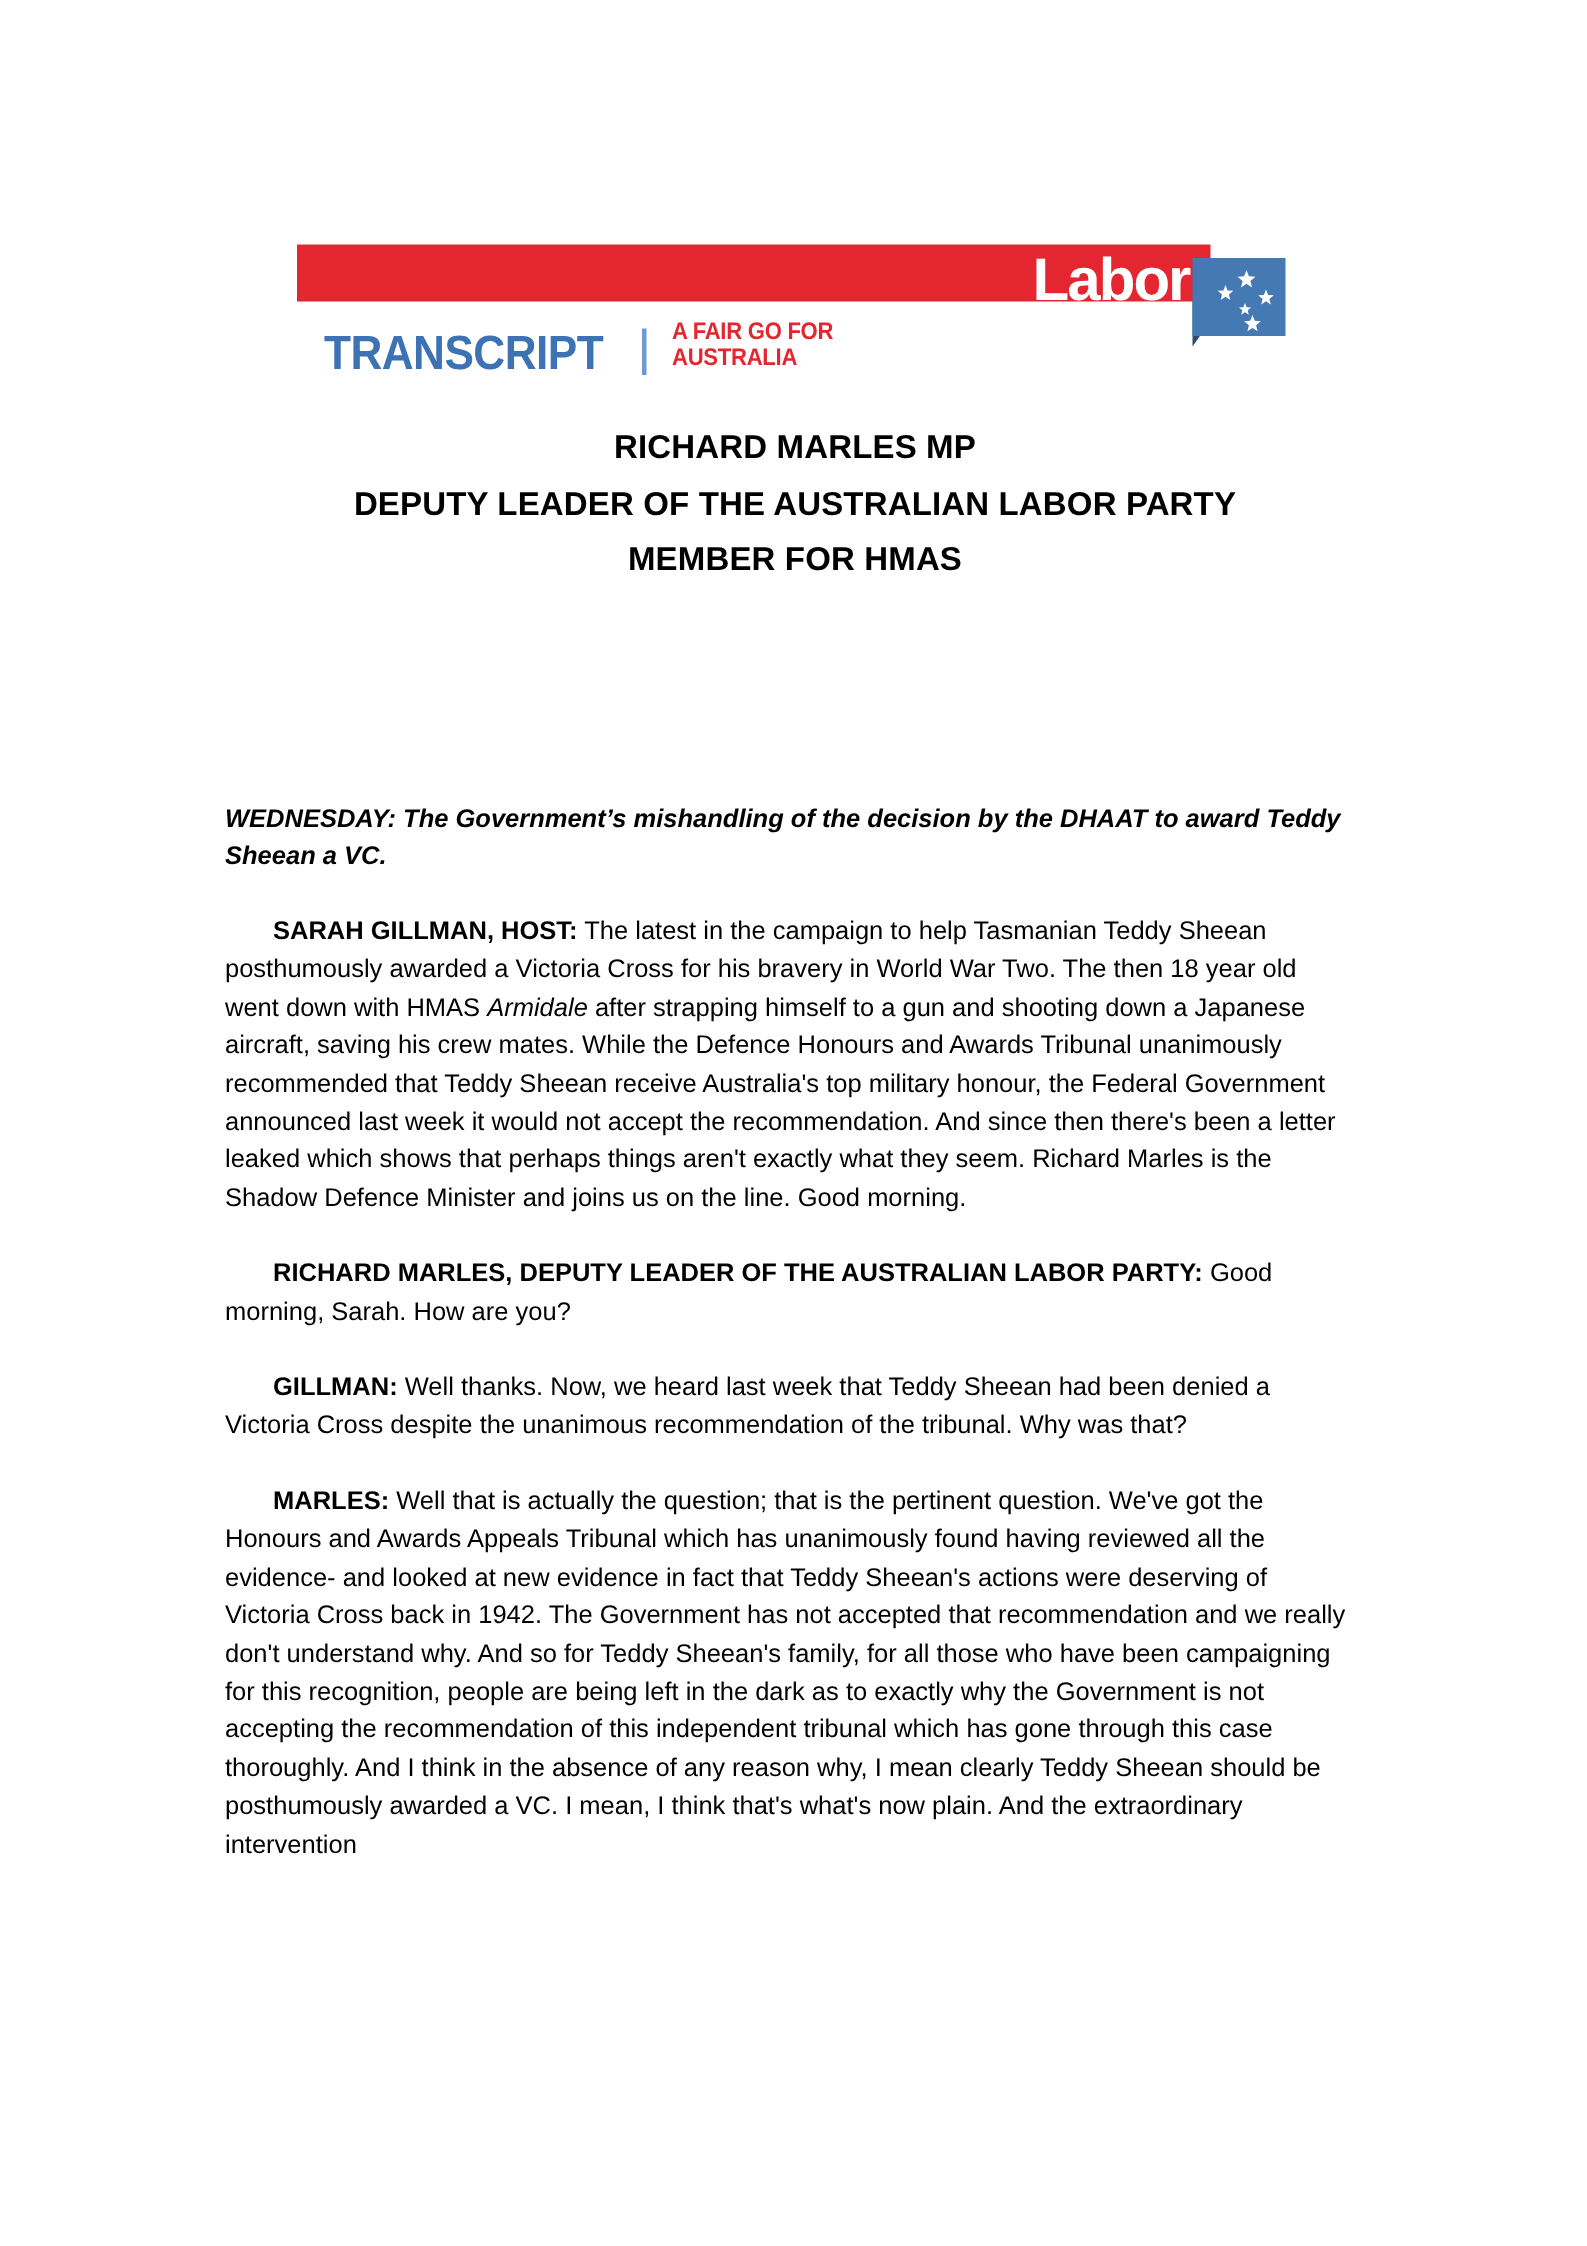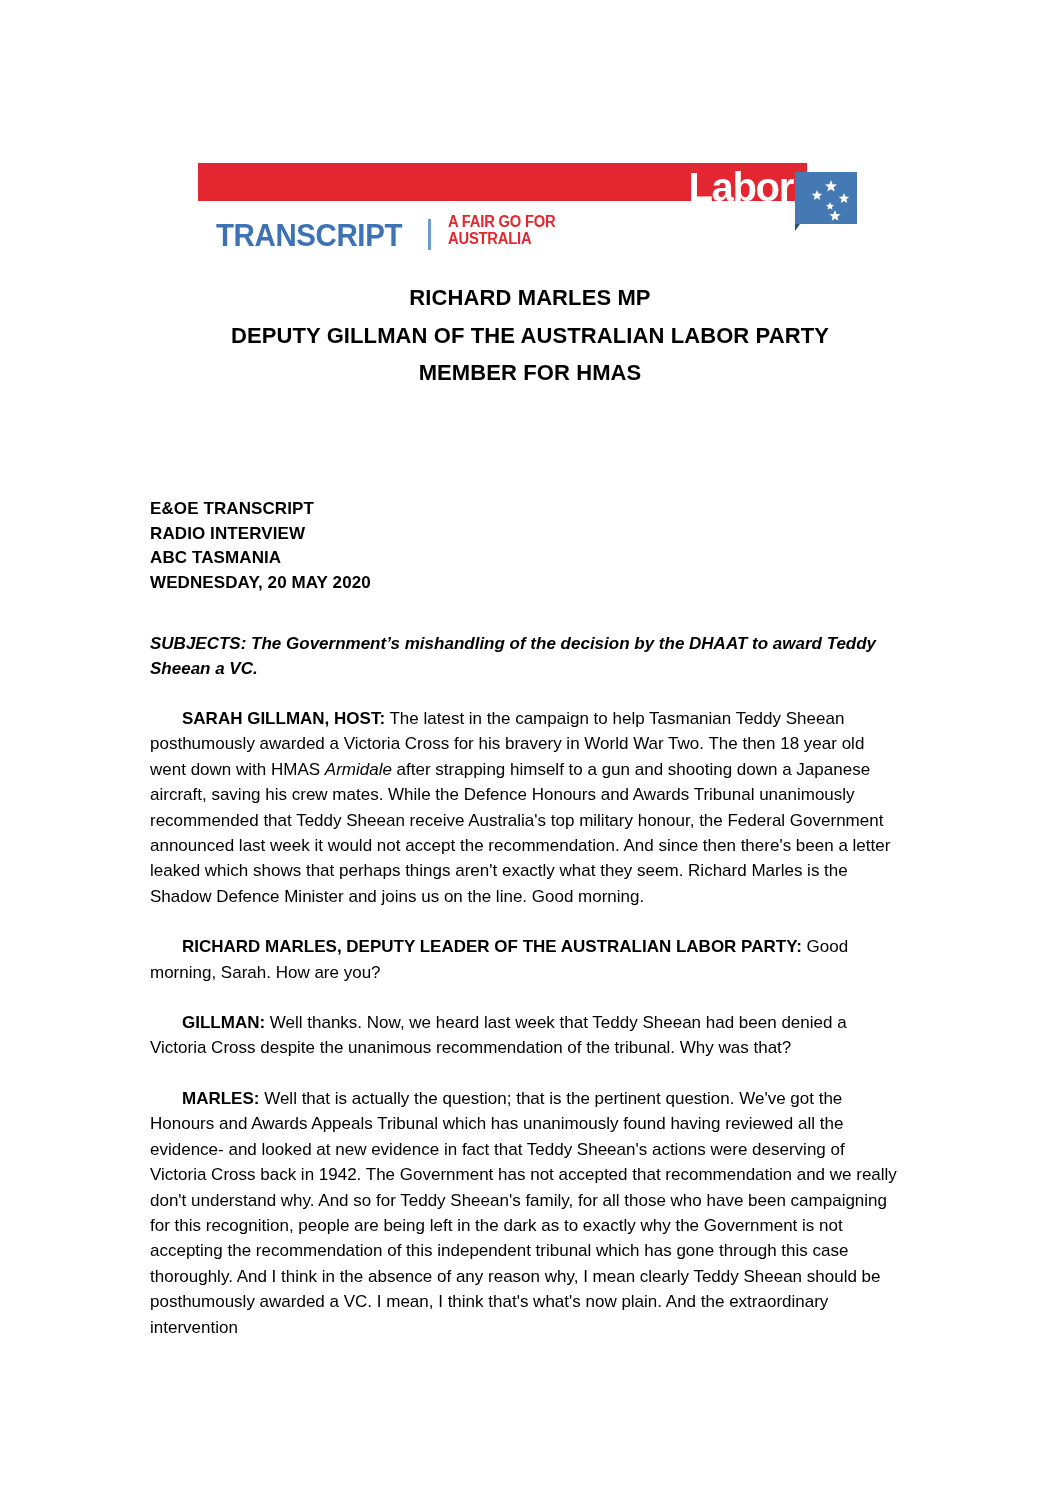--- a/index.html
+++ b/index.html
@@ -191,35 +191,29 @@
     <div class="lh-transcript">TRANSCRIPT</div>
     <div class="lh-divider"></div>
     <div class="lh-tagline">
       <div>A FAIR GO FOR</div>
       <div>AUSTRALIA</div>
     </div>
   </div>
 
   <div class="title-block">
     <div class="tline">RICHARD MARLES MP</div>
-    <div class="tline">DEPUTY GILLMAN OF THE AUSTRALIAN LABOR PARTY</div>
+    <div class="tline">DEPUTY LEADER OF THE AUSTRALIAN LABOR PARTY</div>
     <div class="tline">MEMBER FOR HMAS</div>
   </div>
 
   <div class="body-block">
 
-    <div>
-      <div class="meta-line">E&amp;OE TRANSCRIPT</div>
-      <div class="meta-line">RADIO INTERVIEW</div>
-      <div class="meta-line">ABC TASMANIA</div>
-      <div class="meta-line">WEDNESDAY, 20 MAY 2020</div>
-    </div>
 
     <div class="subjects">
-      <span>SUBJECTS:</span><span> The Government’s mishandling of the decision by the DHAAT to award Teddy Sheean a VC.</span>
+      <span>WEDNESDAY:</span><span> The Government’s mishandling of the decision by the DHAAT to award Teddy Sheean a VC.</span>
     </div>
 
     <p class="para gap">
       <span class="spk">SARAH GILLMAN, HOST:</span><span> The latest in the campaign to help Tasmanian Teddy Sheean posthumously awarded a Victoria Cross for his bravery in World War Two. The then 18 year old went down with HMAS </span><span class="ital">Armidale</span><span> after strapping himself to a gun and shooting down a Japanese aircraft, saving his crew mates. While the Defence Honours and Awards Tribunal unanimously recommended that Teddy Sheean receive Australia's top military honour, the Federal Government announced last week it would not accept the recommendation. And since then there's been a letter leaked which shows that perhaps things aren't exactly what they seem. Richard Marles is the Shadow Defence Minister and joins us on the line. Good morning.</span>
     </p>
 
     <p class="para gap">
       <span class="spk">RICHARD MARLES, DEPUTY LEADER OF THE AUSTRALIAN LABOR PARTY:</span><span>  Good morning, Sarah. How are you?</span>
     </p>
 

